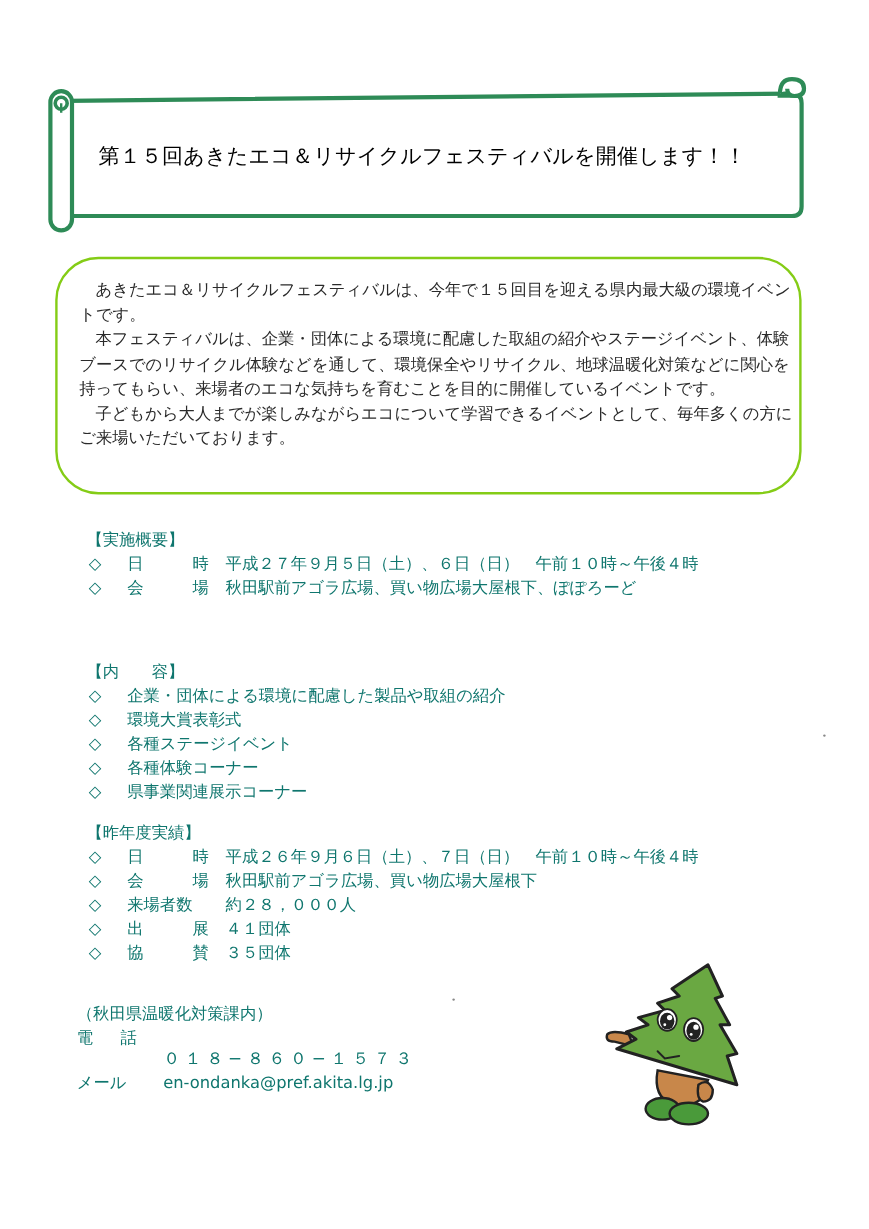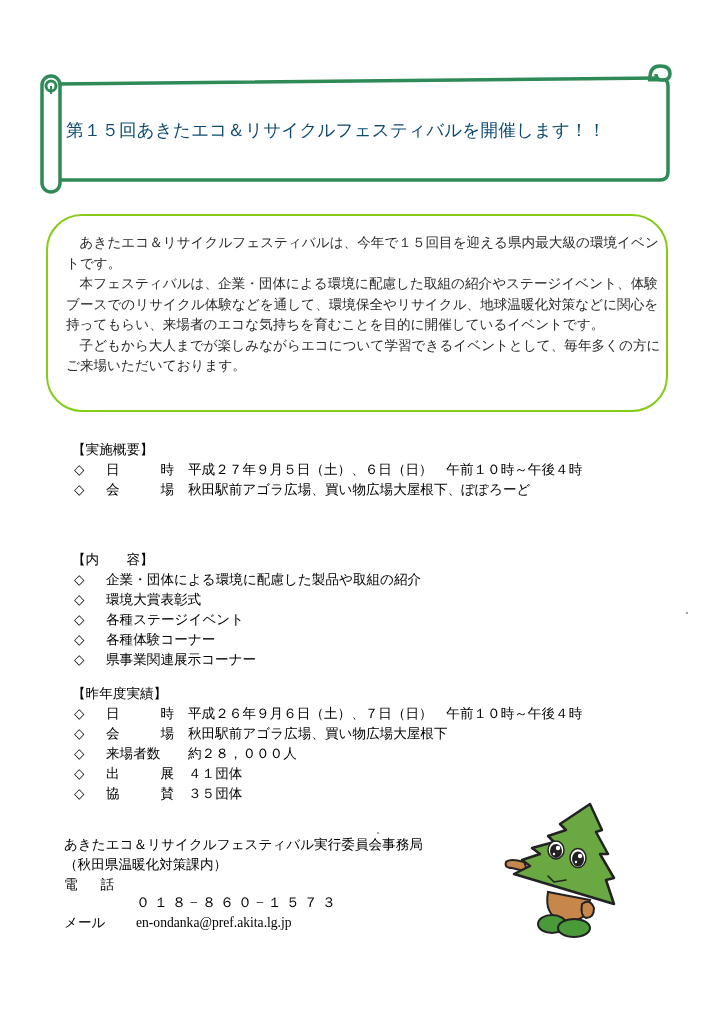--- a/index.html
+++ b/index.html
@@ -22,27 +22,27 @@
       width: 642px;
       height: 134px;
     }
     .scroll-banner svg {
       position: absolute;
       left: 0;
       top: 0;
     }
     .banner-title {
       position: absolute;
-      left: 30px;
+      left: 46px;
       top: 56px;
       width: 590px;
       font-size: 17.5px;
       letter-spacing: 0.2px;
       white-space: nowrap;
-      color: #0c4a6e;
+      color: #000000;
     }
     .intro-box {
       position: absolute;
       left: 46px;
       top: 214px;
       width: 622px;
       height: 198px;
       border: 2px solid #84cc16;
       border-radius: 36px;
       box-sizing: border-box;
@@ -57,22 +57,21 @@
       color: #2a2a2a;
     }
     .intro-text p {
       margin: 0;
     }
     .section {
       position: absolute;
       left: 72px;
       font-size: 13.6px;
       line-height: 20px;
-      color: #000000;
-      font-family: Liberation Serif, serif;
+      color: #0f766e;
     }
     .section-heading {
       margin: 0;
       padding-left: 0;
     }
     .row {
       display: flex;
       white-space: nowrap;
     }
     .diamond {
@@ -246,21 +245,20 @@
     <span class="diamond">◇</span>
     <span class="label">
         <span>協</span>
         <span>賛</span>
       </span>
     <span class="value">３５団体</span>
   </div>
 </div>
 
 <div class="section sec-contact">
-  <div class="contact-line contact-org">あきたエコ＆リサイクルフェスティバル実行委員会事務局</div>
   <div class="contact-line contact-dept">（秋田県温暖化対策課内）</div>
   <div class="contact-row">
     <span class="clabel spread">
         <span>電</span>
         <span>話</span>
       </span>
     <span class="cvalue wide">０１８−８６０−１５７３</span>
   </div>
   <div class="contact-row">
     <span class="clabel">メール</span>

